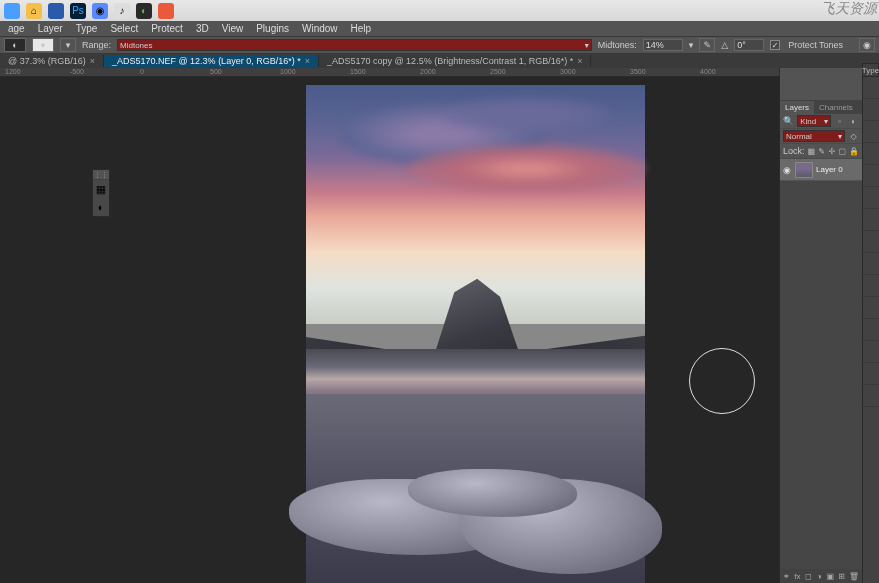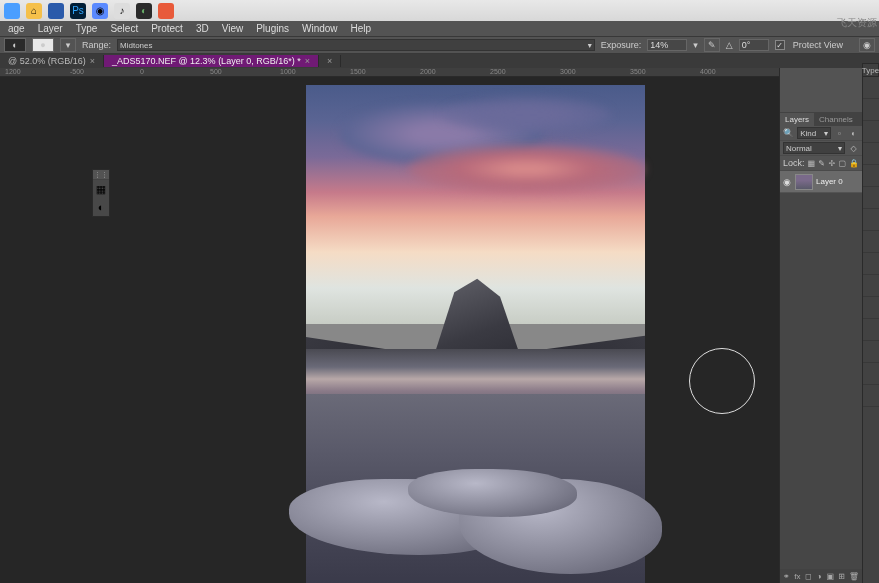--- a/index.html
+++ b/index.html
@@ -9,21 +9,21 @@
 .menubar{height:15px;background:#535353;display:flex;align-items:center;padding:0 2px;font-size:10px;color:#ddd;gap:1px}
 .menubar span{padding:0 6px;cursor:default}
 .optionsbar{height:18px;background:#535353;border-top:1px solid #383838;border-bottom:1px solid #383838;display:flex;align-items:center;padding:0 4px;font-size:9px;color:#ccc;gap:6px}
 .tool-swatch{width:22px;height:14px;background:#2a2a2a;border:1px solid #666;display:flex;align-items:center;justify-content:center}
 .tool-swatch.light{background:#e8e8e8}
 .opt-input{width:40px;height:12px;background:#474747;border:1px solid #666;color:#ddd;font-size:9px;padding:0 2px}
 .opt-btn{width:16px;height:14px;background:#535353;border:1px solid #666;display:flex;align-items:center;justify-content:center;color:#ccc;font-size:9px}
 .chk{width:10px;height:10px;border:1px solid #888;background:#474747;display:inline-flex;align-items:center;justify-content:center;font-size:8px;color:#ddd;margin-right:2px}
 .tabsbar{height:14px;background:#3a3a3a;display:flex;align-items:center;font-size:9px;color:#bbb}
 .doc-tab{padding:1px 8px;border-right:1px solid #2a2a2a;display:flex;align-items:center;gap:4px}
-.doc-tab.active{background:#701a75;color:#eee}
+.doc-tab.active{background:#0c4a6e;color:#eee}
 .doc-tab .close{font-size:9px;color:#999}
 .ruler-h{height:9px;background:#3f3f3f;border-bottom:1px solid #2a2a2a;position:relative;font-size:7px;color:#888;overflow:hidden}
 .ruler-h span{position:absolute;top:0}
 .workspace{position:absolute;top:77px;left:0;right:100px;bottom:0;background:#262626}
 .canvas{position:absolute;left:306px;top:8px;width:339px;height:498px;background:#888}
 .sky{position:absolute;top:0;left:0;right:0;height:48%;background:linear-gradient(180deg,#4a5b8a 0%,#5a6493 15%,#7a6a98 30%,#c67a8a 45%,#e8a898 55%,#f5dcc5 70%,#dfe4e0 85%,#c8cdc5 100%)}
 .cloud{position:absolute;border-radius:50%;filter:blur(4px)}
 .c1{top:8%;left:10%;width:60%;height:25%;background:radial-gradient(ellipse,#8a7aa8 20%,#5a6493 70%,transparent)}
 .c2{top:25%;left:30%;width:70%;height:20%;background:radial-gradient(ellipse,#d88a8a 10%,#b86a7a 40%,transparent)}
 .c3{top:5%;left:40%;width:50%;height:15%;background:radial-gradient(ellipse,#6a6a9a 30%,transparent)}
@@ -36,36 +36,36 @@
 .snow{position:absolute;border-radius:40% 50% 45% 55%;background:radial-gradient(ellipse at 40% 30%,#b8b8c8,#8a8a9a 50%,#5a5a6a)}
 .s1{bottom:15%;left:-5%;width:70%;height:40%}
 .s2{bottom:5%;right:-5%;width:60%;height:50%}
 .s3{bottom:35%;left:30%;width:50%;height:25%}
 .brush-cursor{position:absolute;width:66px;height:66px;border:1px solid #ddd;border-radius:50%;left:689px;top:271px}
 .floating-toolbar{position:absolute;left:92px;top:92px;width:18px;background:#535353;border:1px solid #2a2a2a}
 .ft-row{height:10px;border-bottom:1px solid #424242;display:flex;align-items:center;justify-content:center;font-size:7px;color:#aaa}
 .ft-icon{height:18px;display:flex;align-items:center;justify-content:center;font-size:11px;background:#484848}
 .right-panels{position:absolute;right:17px;top:68px;width:83px;bottom:0;background:#535353;border-left:1px solid #2a2a2a;font-size:9px;color:#ccc;display:flex;flex-direction:column}
 .histo-tab{position:absolute;right:0;top:63px;width:17px;height:14px;background:#3f3f3f;font-size:8px;color:#bbb;display:flex;align-items:center;justify-content:center;writing-mode:horizontal-tb;border:1px solid #2a2a2a}
-.panel-tabs{height:14px;background:#424242;display:flex;align-items:center;padding:0;margin-top:44px}
+.panel-tabs{height:14px;background:#424242;display:flex;align-items:center;padding:0;margin-top:32px}
 .panel-tab{padding:2px 5px;font-size:8px;color:#999}
 .panel-tab.active{background:#535353;color:#ddd}
 .panel-row{height:15px;display:flex;align-items:center;padding:0 3px;gap:3px;border-bottom:1px solid #4a4a4a}
-.mini-select{flex:1;height:12px;background:#404040;border:1px solid #333;font-size:8px;color:#ccc;padding:0 2px;display:flex;align-items:center;justify-content:space-between}
+.mini-select{flex:1;height:12px;background:#7f1d1d;border:1px solid #333;font-size:8px;color:#ccc;padding:0 2px;display:flex;align-items:center;justify-content:space-between}
 .mini-icon{width:11px;height:11px;display:flex;align-items:center;justify-content:center;font-size:8px;color:#bbb}
 .layer-list{flex:1;background:#464646;overflow:hidden}
 .layer-item{height:22px;background:#6a6a6a;display:flex;align-items:center;padding:0 2px;gap:3px;border-bottom:1px solid #535353}
 .layer-eye{width:10px;height:10px;display:flex;align-items:center;justify-content:center;font-size:9px;color:#ddd}
 .layer-thumb{width:18px;height:16px;background:linear-gradient(#7a6a8a 40%,#5a5a6a);border:1px solid #888}
 .layer-name{font-size:8px;color:#eee}
 .panel-footer{height:14px;background:#424242;display:flex;align-items:center;justify-content:flex-end;padding:0 3px;gap:4px}
 .panel-footer span{width:10px;height:10px;display:flex;align-items:center;justify-content:center;font-size:8px;color:#aaa}
 .right-strip{position:absolute;right:0;top:77px;width:17px;bottom:0;background:#424242;border-left:1px solid #2a2a2a}
 .right-strip div{height:22px;border-bottom:1px solid #383838}
-.watermark{position:absolute;top:16px;right:2px;font-size:10px;color:#888;}
+.watermark{position:absolute;top:0;right:2px;font-size:14px;color:#888;font-style:italic}
 </style>
 </head>
 <body>
 
 <div class="titlebar">
   <div class="dock-icon" style="background:#4a9eff"></div>
   <div class="dock-icon" style="background:#f5c04a">⌂</div>
   <div class="dock-icon" style="background:#2a5aaa"></div>
   <div class="dock-icon" style="background:#001e36;color:#31a8ff;font-weight:normal">Ps</div>
   <div class="dock-icon" style="background:#5a8aff">◉</div>
@@ -90,41 +90,42 @@
 
 <div class="optionsbar">
   <div class="tool-swatch">◐</div>
   <div class="tool-swatch light">●</div>
   <div class="opt-btn">▾</div>
   <span>Range:</span>
   <div class="mini-select" style="width:55px">
       <span>Midtones</span>
       <span>▾</span>
     </div>
-  <span>Exposure:</span>
+  <span>Midtones:</span>
   <input class="opt-input" value="14%" style="">
   <span>▾</span>
   <div class="opt-btn">✎</div>
   <span>△</span>
   <input class="opt-input" style="width: 30px;" value="0°">
   <span class="chk">✓</span>
-  <span>Protect View</span>
+  <span>Protect Tones</span>
   <div class="opt-btn" style="margin-left:10px">◉</div>
 </div>
 
 <div class="tabsbar">
   <div class="doc-tab">
-      <span>@ 52.0% (RGB/16)</span>
+      <span>@ 37.3% (RGB/16)</span>
       <span class="close">×</span>
     </div>
   <div class="doc-tab active">
       <span>_ADS5170.NEF @ 12.3% (Layer 0, RGB/16*) *</span>
       <span class="close">×</span>
     </div>
   <div class="doc-tab">
+      <span>_ADS5170 copy @ 12.5% (Brightness/Contrast 1, RGB/16*) *</span>
       <span class="close">×</span>
     </div>
 </div>
 
 <div class="ruler-h">
   <span style="left:5px">1200</span>
   <span style="left:70px">-500</span>
   <span style="left:140px">0</span>
   <span style="left:210px">500</span>
   <span style="left:280px">1000</span>

